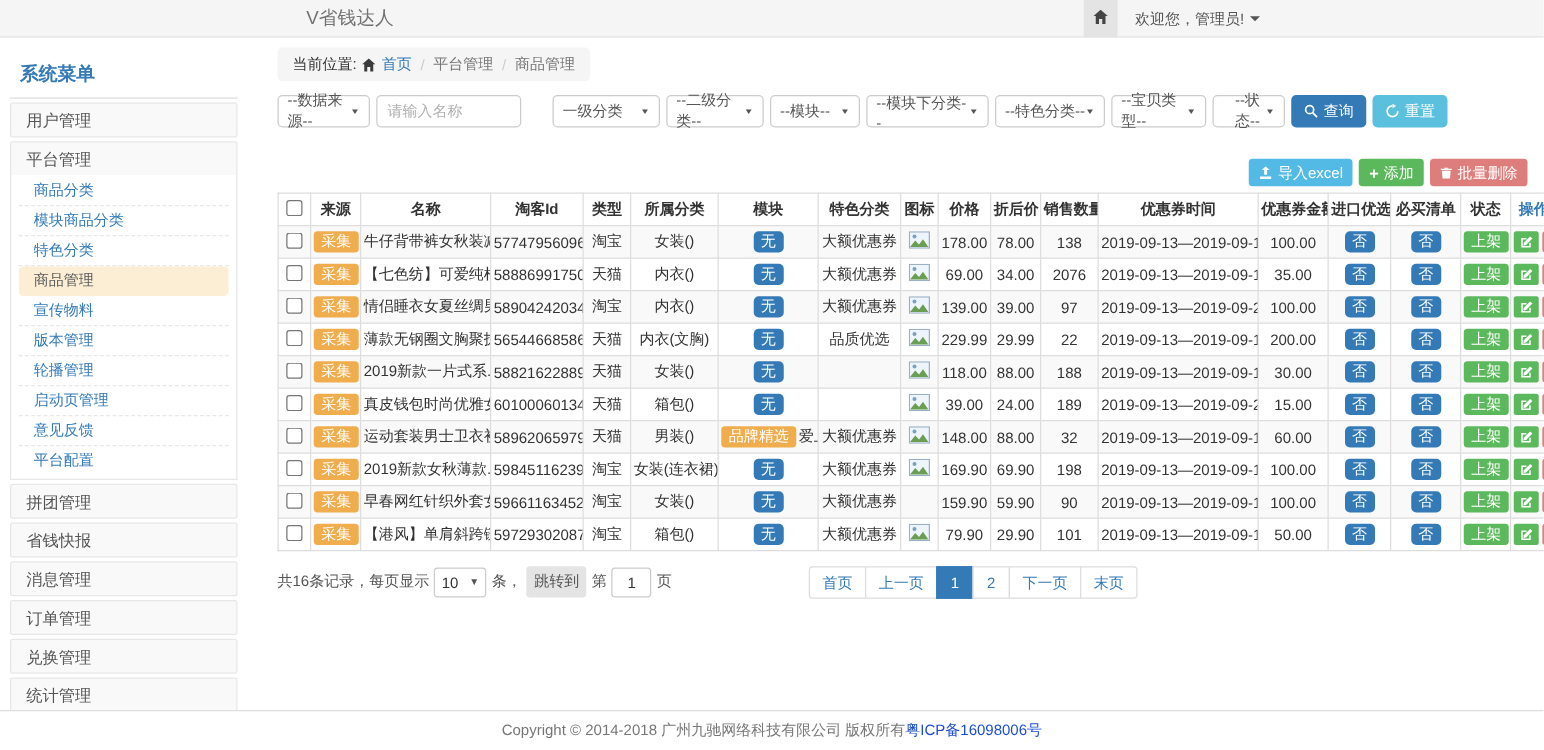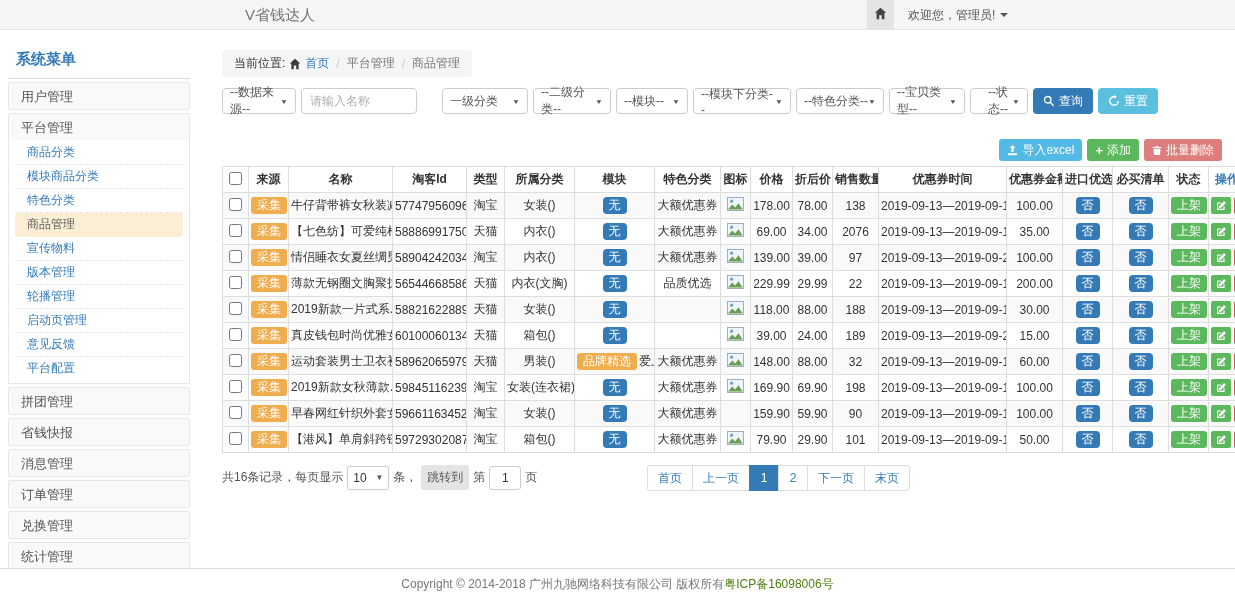--- a/index.html
+++ b/index.html
@@ -17,21 +17,21 @@
   
   .sidebar{position:absolute;left:8px;top:40px;width:182px}
   .sidebar-title{color:#337ab7;font-size:15px;font-weight:bold;padding:10px 8px 9px;border-bottom:1px solid #ddd}
   .menu-main{height:28px;line-height:27px;padding-left:12px;margin-top:3px;background:#f9f9f9;border:1px solid #e7e7e7;border-radius:2px;color:#555;font-size:13px;cursor:pointer}
   .submenu{border:1px solid #e7e7e7;border-top:none;background:#fff;padding:1px 6px 2px;margin-top:-1px}
   .menu-sub{height:24px;line-height:23px;padding-left:12px;color:#337ab7;font-size:12px;border-bottom:1px dashed #e8e8e8;cursor:pointer}
   .menu-sub:last-child{border-bottom:none}
   .menu-sub.active{background:#fbeed5;border-radius:4px;color:#5d5d5d;border-bottom-color:transparent}
 
   
-  .main{position:absolute;left:222px;top:44px;width:1000px}
+  .main{position:absolute;left:222px;top:32px;width:1000px}
   .breadcrumb{display:inline-flex;align-items:center;gap:4px;background:#f5f5f5;border-radius:4px;padding:5px 12px;margin-top:6px;color:#333}
   .bc-home{color:#337ab7;cursor:pointer}
   .bc-sep{color:#ccc;margin:0 3px}
   .bc-item{color:#777}
 
   .filters{margin-top:11px;display:flex;gap:5px;align-items:center}
   .sel{height:26px;border:1px solid #ccc;border-radius:4px;background:#fff;display:flex;align-items:center;justify-content:space-between;padding:0 7px;color:#555;cursor:pointer;flex:none}
   .sel .v-caret{font-size:8px;color:#555;transform:scaleY(.8)}
   .txt-input{height:26px;border:1px solid #ccc;border-radius:4px;padding:0 8px;width:116px;font-size:12px;color:#555;outline:none}
   ::placeholder{color:#b0b0b0}
@@ -65,21 +65,21 @@
   .pp-select .v-caret{font-size:8px;color:#555}
   .jump-btn{background:#e4e4e4;color:#555;border-radius:3px;padding:4px 6px;cursor:pointer}
   .page-input{width:32px;height:24px;border:1px solid #ccc;border-radius:3px;text-align:center;font-size:12px;color:#333;outline:none}
   .pager{position:absolute;left:425px;top:0;display:flex}
   .pg{min-width:30px;height:26px;line-height:24px;padding:0 10px;border:1px solid #ddd;margin-left:-1px;color:#337ab7;background:#fff;text-align:center;cursor:pointer}
   .pg:first-child{border-radius:3px 0 0 3px;margin-left:0}
   .pg:last-child{border-radius:0 3px 3px 0}
   .pg.active{background:#337ab7;color:#fff;border-color:#337ab7}
 
   .footer{position:absolute;left:0;right:0;bottom:0;height:32px;border-top:1px solid #ddd;background:#fff;text-align:center;line-height:30px;color:#777;z-index:5}
-  .footer .icp{color:#4d7c0f;cursor:pointer}
+  .footer .icp{color:#1d4ed8;cursor:pointer}
 </style>
 </head>
 <body>
 
 <div class="topbar">
   <div class="app-title">V省钱达人</div>
   <div class="top-right">
     <div class="home-box">
       <span>
         <svg width="13" height="13" viewBox="0 0 16 16">

